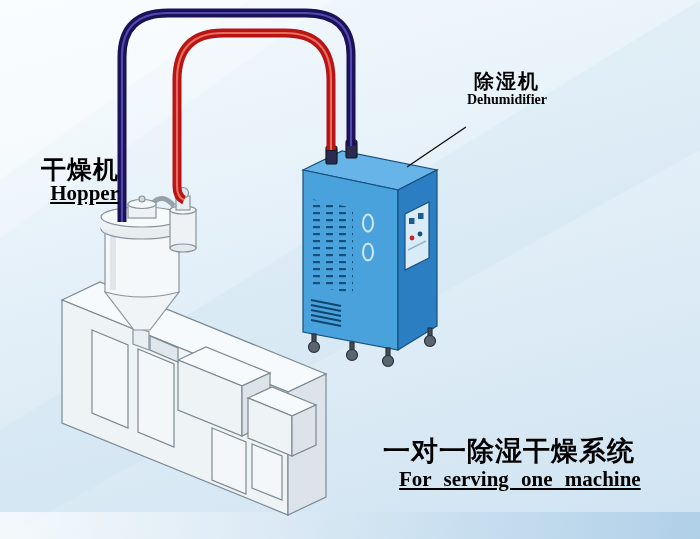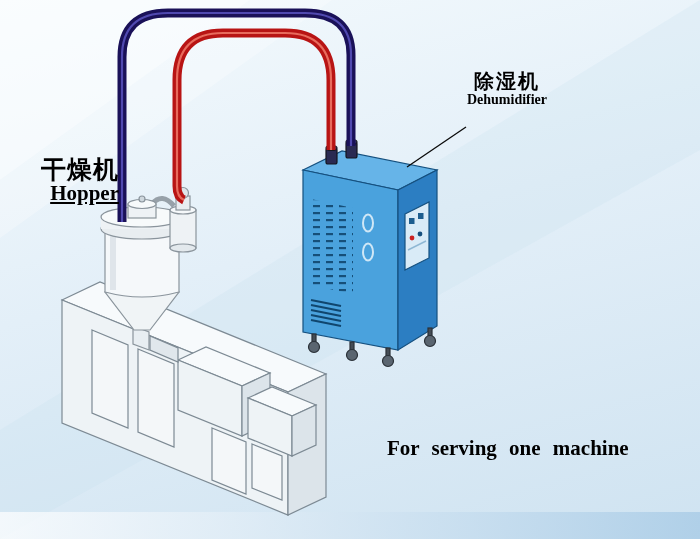--- a/index.html
+++ b/index.html
@@ -13,21 +13,21 @@
   .cn{font-family:"Liberation Sans",sans-serif;font-weight:bold;}
   .en{font-family:"Liberation Serif",serif;font-weight:bold;}
   .hopper-label{left:41px;top:156px;line-height:1.05;text-align:right;}
   .hopper-label .cn{font-size:25px;letter-spacing:1px;}
   .hopper-label .en{font-size:21px;text-decoration:underline;}
   .dehum-label{left:440px;top:70px;width:134px;text-align:center;line-height:1.1;}
   .dehum-label .cn{font-size:20px;letter-spacing:2px;}
   .dehum-label .en{font-size:14px;text-align:center;}
   .caption{left:383px;top:436px;line-height:1.15;}
   .caption .cn{font-size:27px;letter-spacing:1px;}
-  .caption .en{font-size:21px;word-spacing:7px;margin-left:4px;}
+  .caption .en{font-size:21px;word-spacing:7px;margin-left:16px;text-decoration:underline;}
 </style>
 </head>
 <body>
 
 <div class="stage">
 
 <svg width="700" height="539" viewBox="0 0 700 539">
   <defs>
     <pattern id="ventPat" patternUnits="userSpaceOnUse" width="13" height="7">
       <rect x="1" y="2" width="7" height="2.2" fill="#10466e"></rect>
@@ -153,16 +153,17 @@
   <div class="cn">干燥机</div>
   <div class="en">Hopper</div>
 </div>
 
 <div class="label dehum-label">
   <div class="cn">除湿机</div>
   <div class="en">Dehumidifier</div>
 </div>
 
 <div class="label caption">
+  <div class="cn">一对一除湿干燥系统</div>
   <div class="en">For serving one machine</div>
 </div>
 
 </div>
 
 </body></html>

